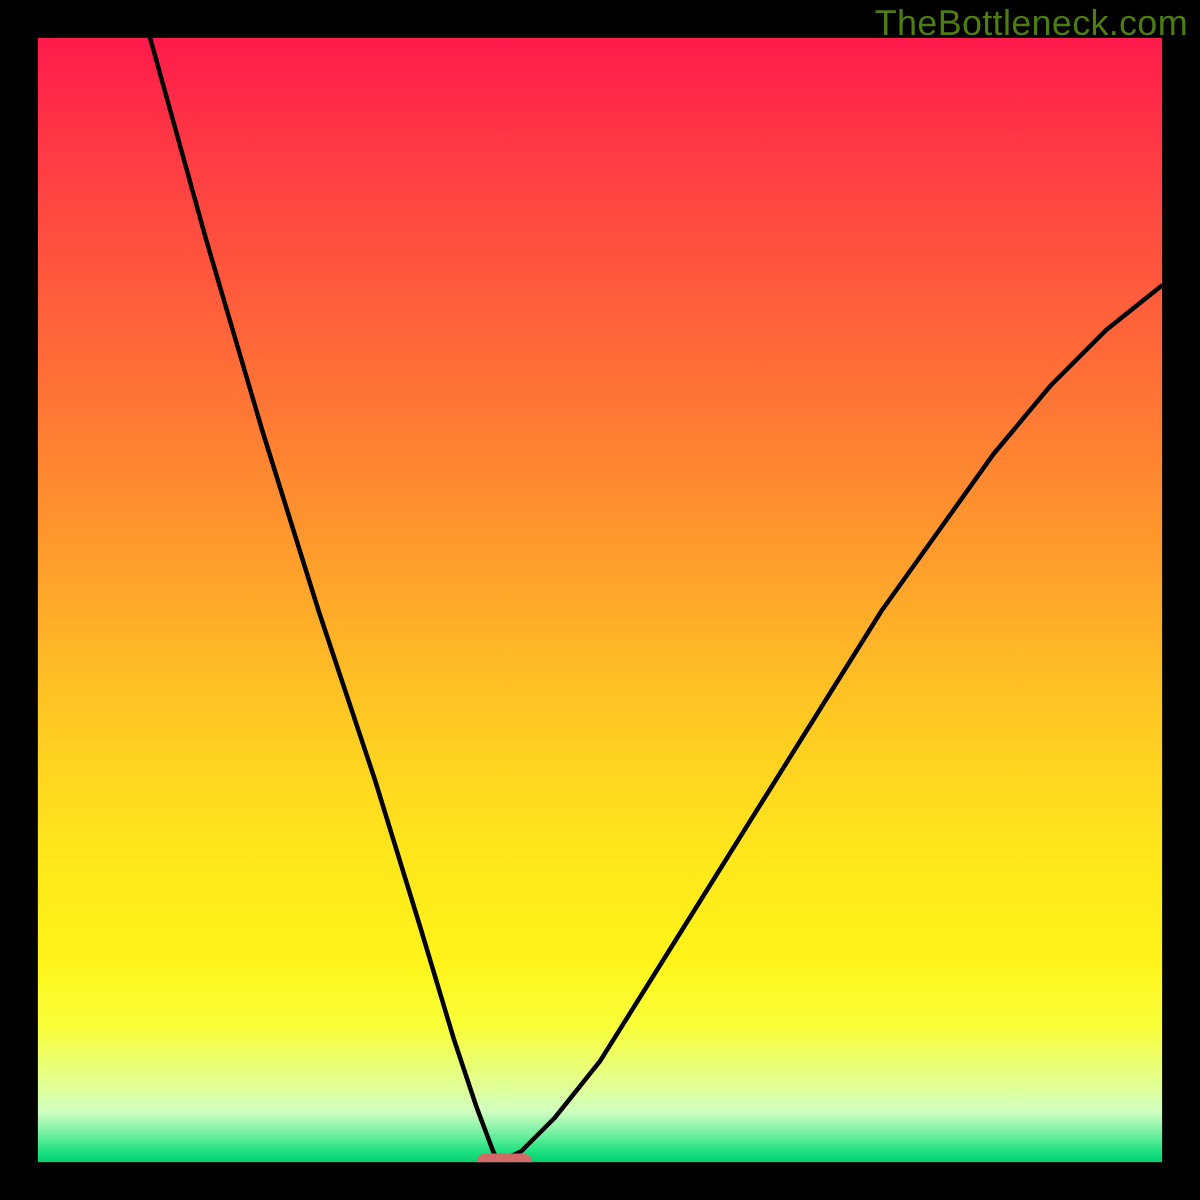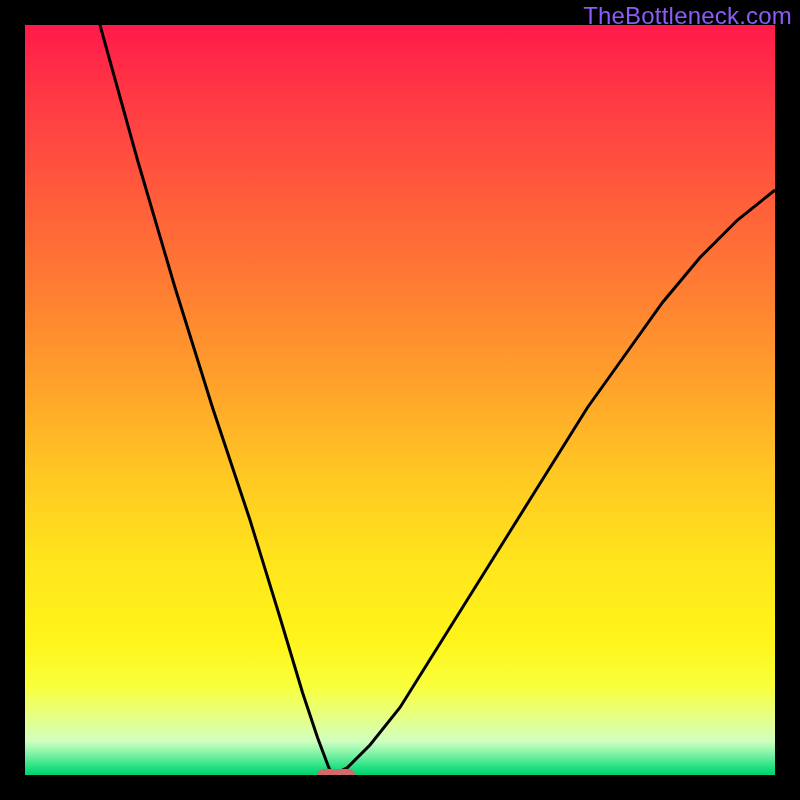--- a/index.html
+++ b/index.html
@@ -22,21 +22,21 @@
     left: 25px;
     top: 25px;
     width: 750px;
     height: 750px;
     overflow: hidden;
   }
   .watermark {
     position: absolute;
     top: 2px;
     right: 8px;
-    color: #8b5cf6;
+    color: #4d7c0f;
     font-size: 24px;
     font-family: Arial, sans-serif;
     letter-spacing: 0.2px;
     z-index: 5;
   }
   svg { display: block; }
 </style>
 </head>
 <body>
 

